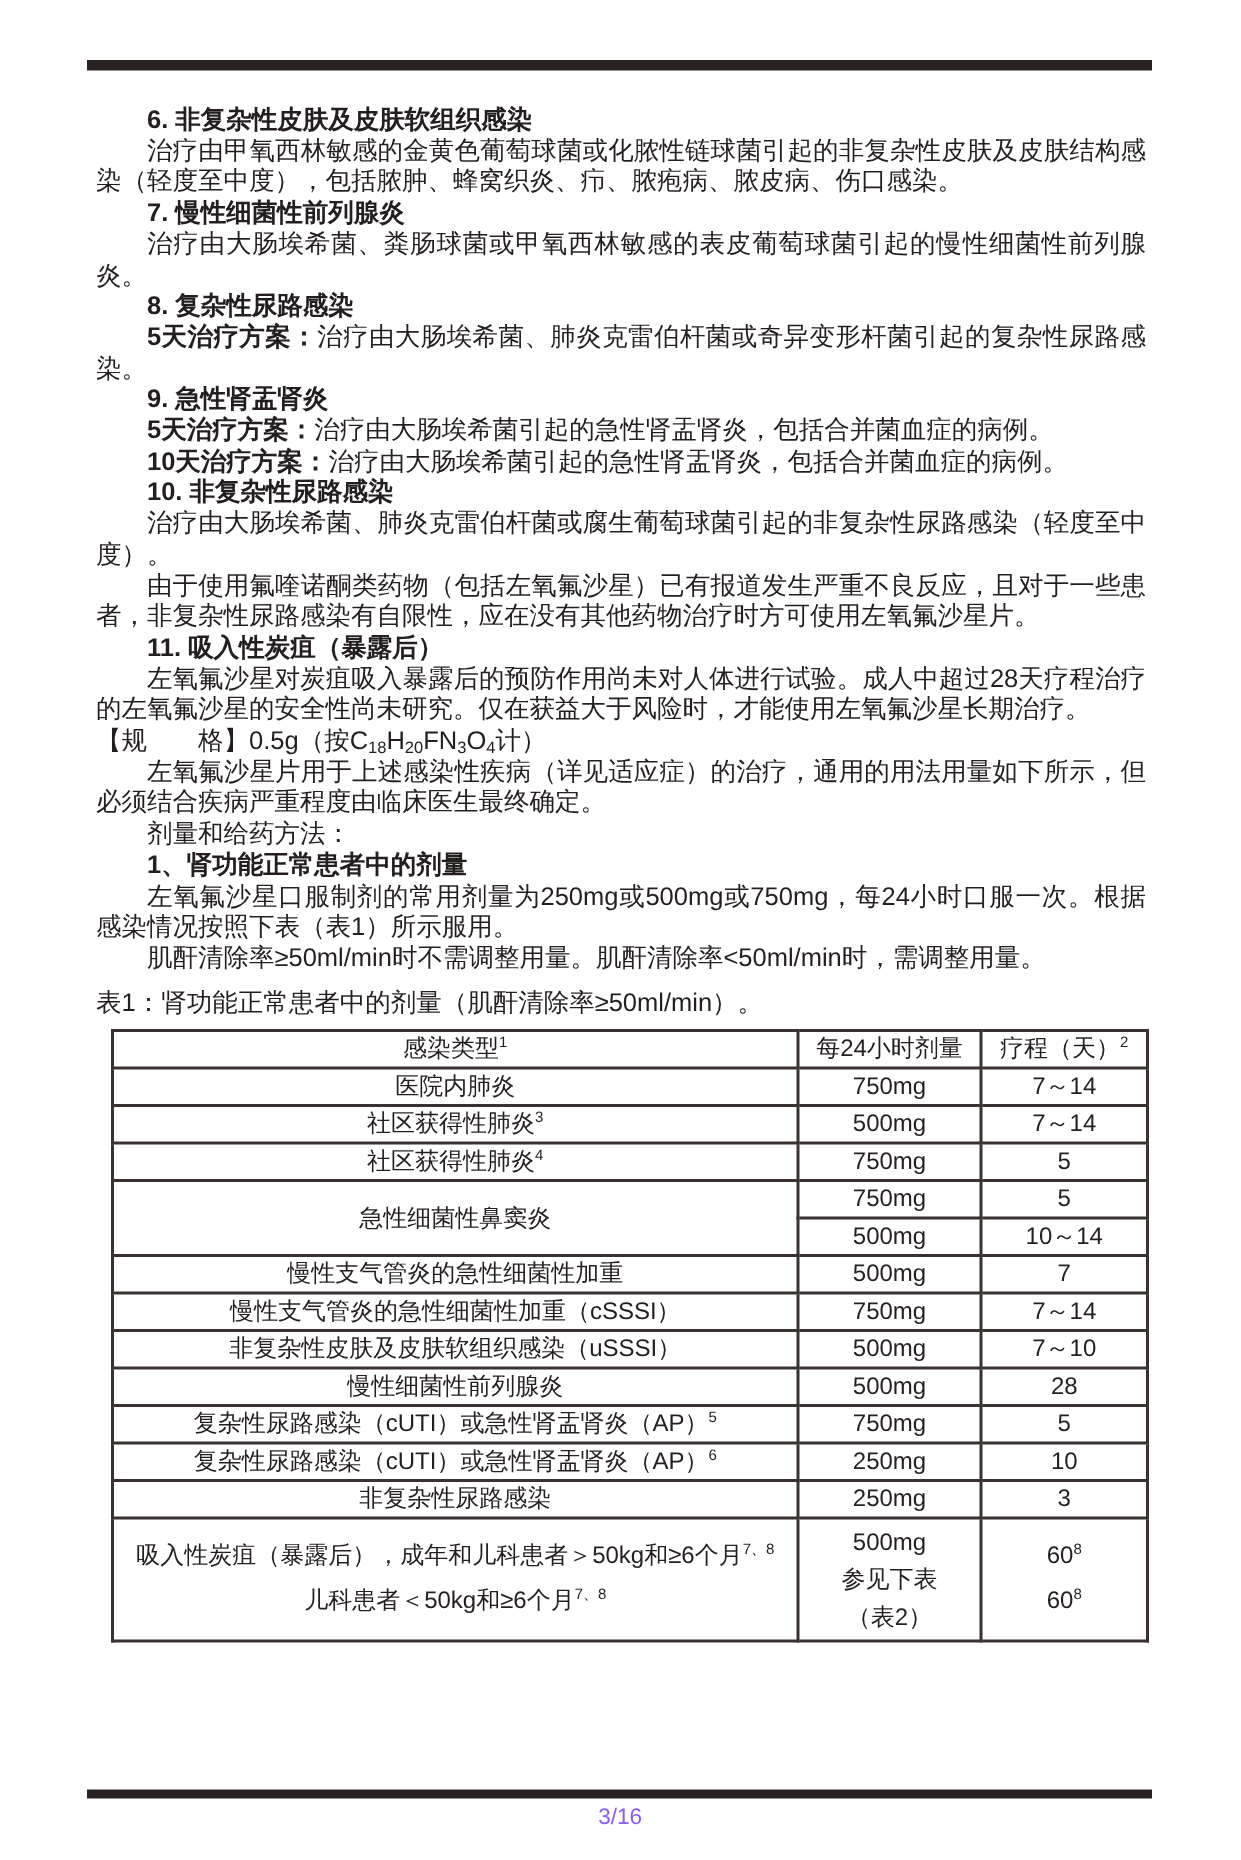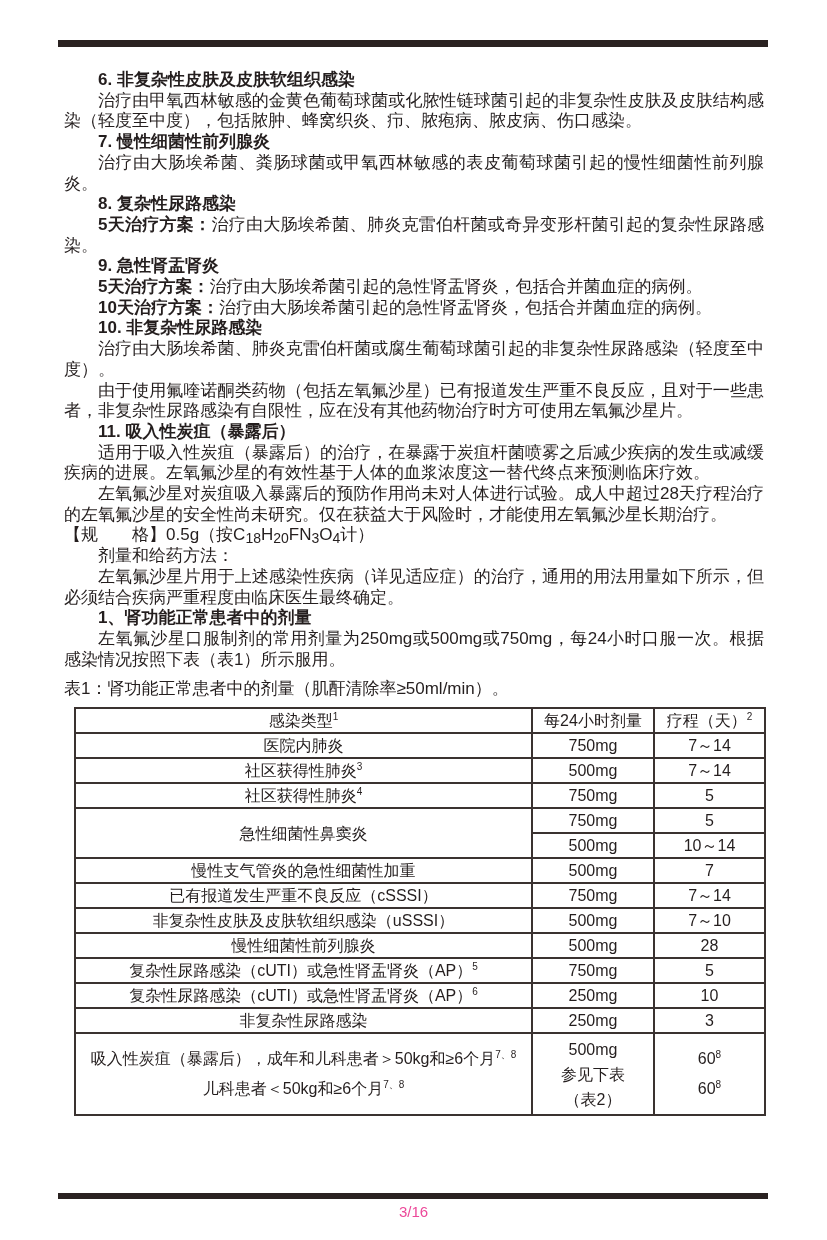--- a/index.html
+++ b/index.html
@@ -23,21 +23,21 @@
     width: 700px;
     font-size: 17px;
     line-height: 20.7px;
     text-align: justify;
   }
   .content p { margin: 0; padding: 0; }
   .indent { text-indent: 2em; }
   .heading { font-weight: bold; text-indent: 2em; text-align: left; }
   .lead { font-weight: bold; margin-top: 28px; }
   sup { font-size: 10px; line-height: 0; vertical-align: 6px; }
-  sub { font-size: 14px; line-height: 0; vertical-align: -3px; }
+  sub { font-size: 11px; line-height: 0; vertical-align: -3px; }
 
   .tbl-caption { text-align: left; text-indent: 0; margin: 9px 0 7px 0 !important; }
 
   table.t1 {
     border-collapse: collapse;
     table-layout: fixed;
     width: 690px;
     margin-left: 10px;
     text-align: center;
     font-size: 16px;
@@ -55,21 +55,21 @@
   .t1 .two-line div { line-height: 30px; }
   .t1 .three-line div { line-height: 25px; }
 
   .footer-page {
     position: absolute;
     top: 1203px;
     left: 0;
     width: 827px;
     text-align: center;
     font-size: 15px;
-    color: #ec4899;
+    color: #8b5cf6;
   }
 </style>
 </head>
 <body>
 
 <div class="page">
   <div class="rule rule-top"></div>
 
   <div class="content">
     <p class="heading">6. 非复杂性皮肤及皮肤软组织感染</p>
@@ -78,29 +78,29 @@
     <p class="indent">治疗由大肠埃希菌、粪肠球菌或甲氧西林敏感的表皮葡萄球菌引起的慢性细菌性前列腺炎。</p>
     <p class="heading">8. 复杂性尿路感染</p>
     <p class="indent"><span class="lead">5天治疗方案：</span><span>治疗由大肠埃希菌、肺炎克雷伯杆菌或奇异变形杆菌引起的复杂性尿路感染。</span></p>
     <p class="heading">9. 急性肾盂肾炎</p>
     <p class="indent"><span class="lead">5天治疗方案：</span><span>治疗由大肠埃希菌引起的急性肾盂肾炎，包括合并菌血症的病例。</span></p>
     <p class="indent"><span class="lead">10天治疗方案：</span><span>治疗由大肠埃希菌引起的急性肾盂肾炎，包括合并菌血症的病例。</span></p>
     <p class="heading">10. 非复杂性尿路感染</p>
     <p class="indent">治疗由大肠埃希菌、肺炎克雷伯杆菌或腐生葡萄球菌引起的非复杂性尿路感染（轻度至中度）。</p>
     <p class="indent">由于使用氟喹诺酮类药物（包括左氧氟沙星）已有报道发生严重不良反应，且对于一些患者，非复杂性尿路感染有自限性，应在没有其他药物治疗时方可使用左氧氟沙星片。</p>
     <p class="heading">11. 吸入性炭疽（暴露后）</p>
-    <p class="indent">适用于吸入性炭疽（暴露后）的治疗，在暴露于炭疽杆菌喷雾之后减少疾病的发生或减缓疾病的进展。左氧氟沙星的有效性基于人体的血浆浓度这一替代终点来预测临床疗效。</p>
     <p class="indent">左氧氟沙星对炭疽吸入暴露后的预防作用尚未对人体进行试验。成人中超过28天疗程治疗的左氧氟沙星的安全性尚未研究。仅在获益大于风险时，才能使用左氧氟沙星长期治疗。</p>
 
     <p><span>【规　　格】</span><span>0.5g（按C</span><sub>18</sub><span>H</span><sub>20</sub><span>FN</span><sub>3</sub><span>O</span><sub>4</sub><span>计）</span></p>
 
+    <p class="indent">左氧氟沙星片用于上述感染性疾病（详见适应症）的治疗，通用的用法用量如下所示，但必须结合疾病严重程度由临床医生最终确定。</p>
     <p class="indent">剂量和给药方法：</p>
-    <p class="indent">左氧氟沙星片用于上述感染性疾病（详见适应症）的治疗，通用的用法用量如下所示，但必须结合疾病严重程度由临床医生最终确定。</p>
     <p class="heading">1、肾功能正常患者中的剂量</p>
     <p class="indent">左氧氟沙星口服制剂的常用剂量为250mg或500mg或750mg，每24小时口服一次。根据感染情况按照下表（表1）所示服用。</p>
+    <p class="indent">肌酐清除率≥50ml/min时不需调整用量。肌酐清除率&lt;50ml/min时，需调整用量。</p>
 
     <p class="tbl-caption">表1：肾功能正常患者中的剂量（肌酐清除率≥50ml/min）。</p>
 
     <table class="t1">
       <colgroup>
         <col style="width:457px">
         <col style="width:122px">
         <col style="width:111px">
       </colgroup>
       <tbody>
@@ -132,21 +132,21 @@
       <tr>
         <td>500mg</td>
         <td>10～14</td>
       </tr>
       <tr>
         <td><span>慢性支气管炎的急性细菌性加重</span></td>
         <td>500mg</td>
         <td>7</td>
       </tr>
       <tr>
-        <td><span>已有报道发生严重不良反应（cSSSI）</span></td>
+        <td><span>慢性支气管炎的急性细菌性加重（cSSSI）</span></td>
         <td>750mg</td>
         <td>7～14</td>
       </tr>
       <tr>
         <td><span>非复杂性皮肤及皮肤软组织感染（uSSSI）</span></td>
         <td>500mg</td>
         <td>7～10</td>
       </tr>
       <tr>
         <td><span>慢性细菌性前列腺炎</span></td>

